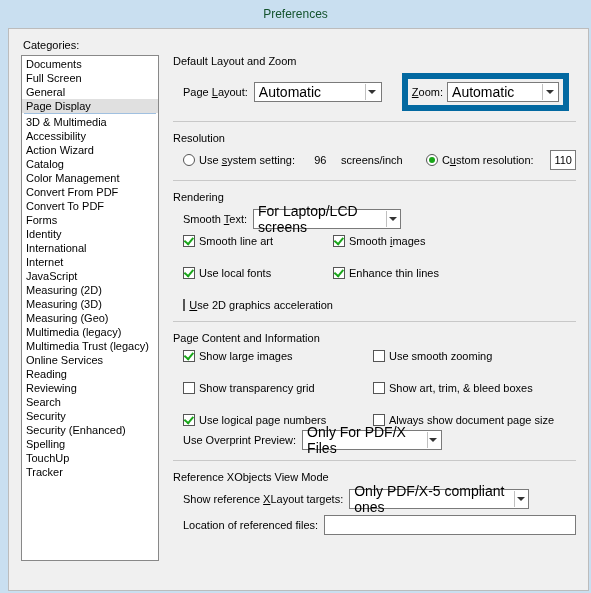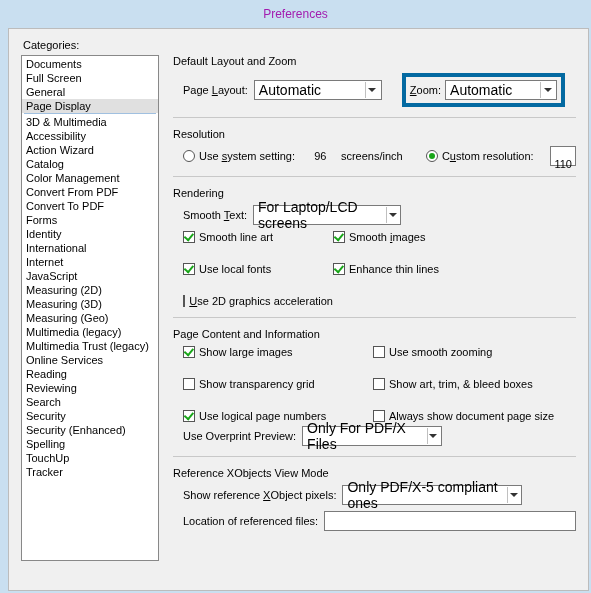--- a/index.html
+++ b/index.html
@@ -16,21 +16,21 @@
   .window {
     width: 591px;
     height: 593px;
     background: #c9dff0;
   }
   .titlebar {
     height: 28px;
     line-height: 28px;
     text-align: center;
     font-size: 12px;
-    color: #a21caf;
+    color: #14532d;
   }
   .client {
     position: absolute;
     left: 8px;
     top: 28px;
     right: 2px;
     bottom: 2px;
     background: #f0f0f0;
     border: 1px solid #bcbcbc;
     padding: 10px 12px;
@@ -111,21 +111,21 @@
     border-left: 1px solid #c0c0c0;
     margin-left: 4px;
   }
   .combo .caret::before {
     content: "";
     border-left: 4px solid transparent;
     border-right: 4px solid transparent;
     border-top: 4px solid #333;
   }
   .highlight-red {
-    border: 4px solid #0369a1;
+    border: 6px solid #0369a1;
     padding: 3px 4px;
     display: inline-flex;
     align-items: center;
     gap: 4px;
   }
   .radio, .check {
     display: inline-flex;
     align-items: center;
     gap: 4px;
     white-space: nowrap;
@@ -160,21 +160,21 @@
     border-bottom: 2px solid #19a619;
     transform: rotate(40deg) translate(-1px,-1px);
   }
   .texted { }
   .u { text-decoration: underline; }
   .numbox {
     background: #fff;
     border: 1px solid #7a7a7a;
     height: 20px;
     width: 34px;
-    padding: 8px 3px;
+    padding: 0 3px;
     font-size: 11px;
     line-height: 18px;
   }
   .grid2 {
     display: grid;
     grid-template-columns: 150px 1fr;
     row-gap: 20px;
     padding-left: 10px;
   }
   .fieldbox {
@@ -337,21 +337,21 @@
               <span>Only For PDF/X Files</span>
               <span class="caret"></span>
             </span>
           </div>
         </div>
         <div class="group-sep"></div>
 
         <div class="group">
           <div class="group-title">Reference XObjects View Mode</div>
           <div class="row">
-            <span class="lbl"><span>Show reference </span><span class="u">X</span><span>Object pixels:</span></span>
+            <span class="lbl"><span>Show reference </span><span class="u">X</span><span>Layout targets:</span></span>
             <span class="combo" style="width:180px">
               <span>Only PDF/X-5 compliant ones</span>
               <span class="caret"></span>
             </span>
           </div>
           <div class="row" style="margin-top:6px">
             <span class="lbl">Location of referenced files:</span>
             <span class="fieldbox"></span>
           </div>
         </div>

